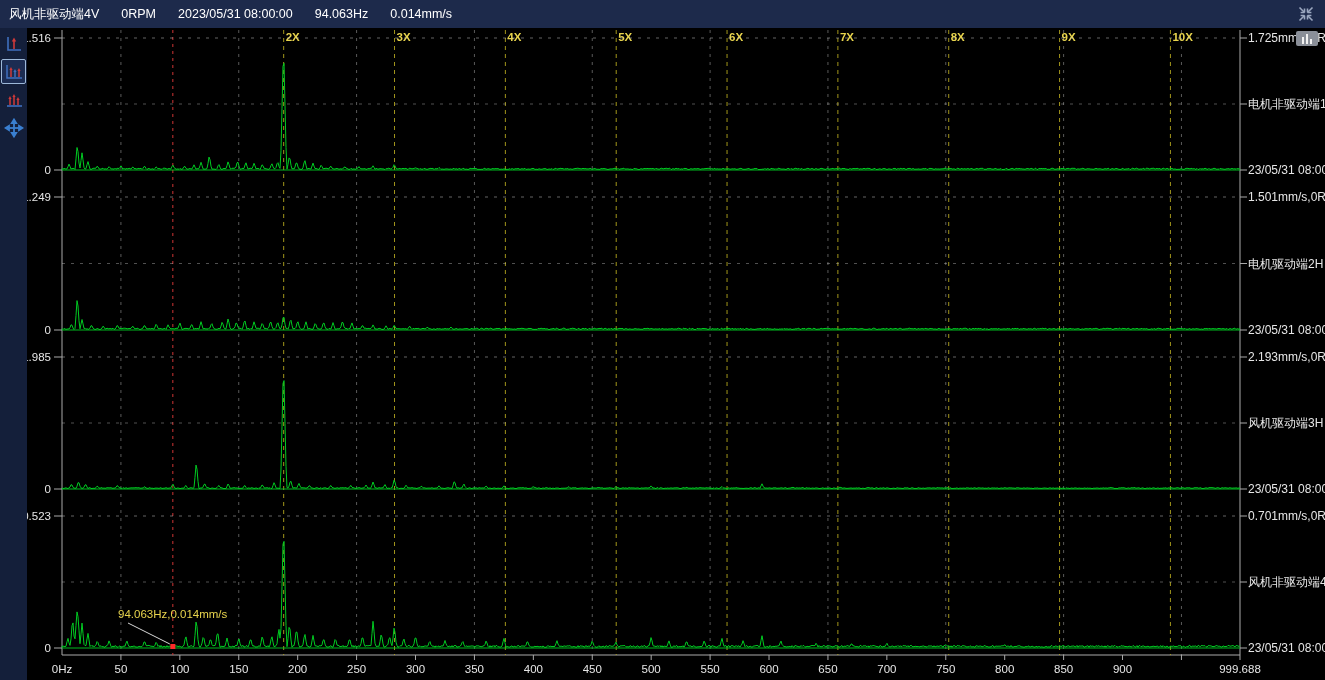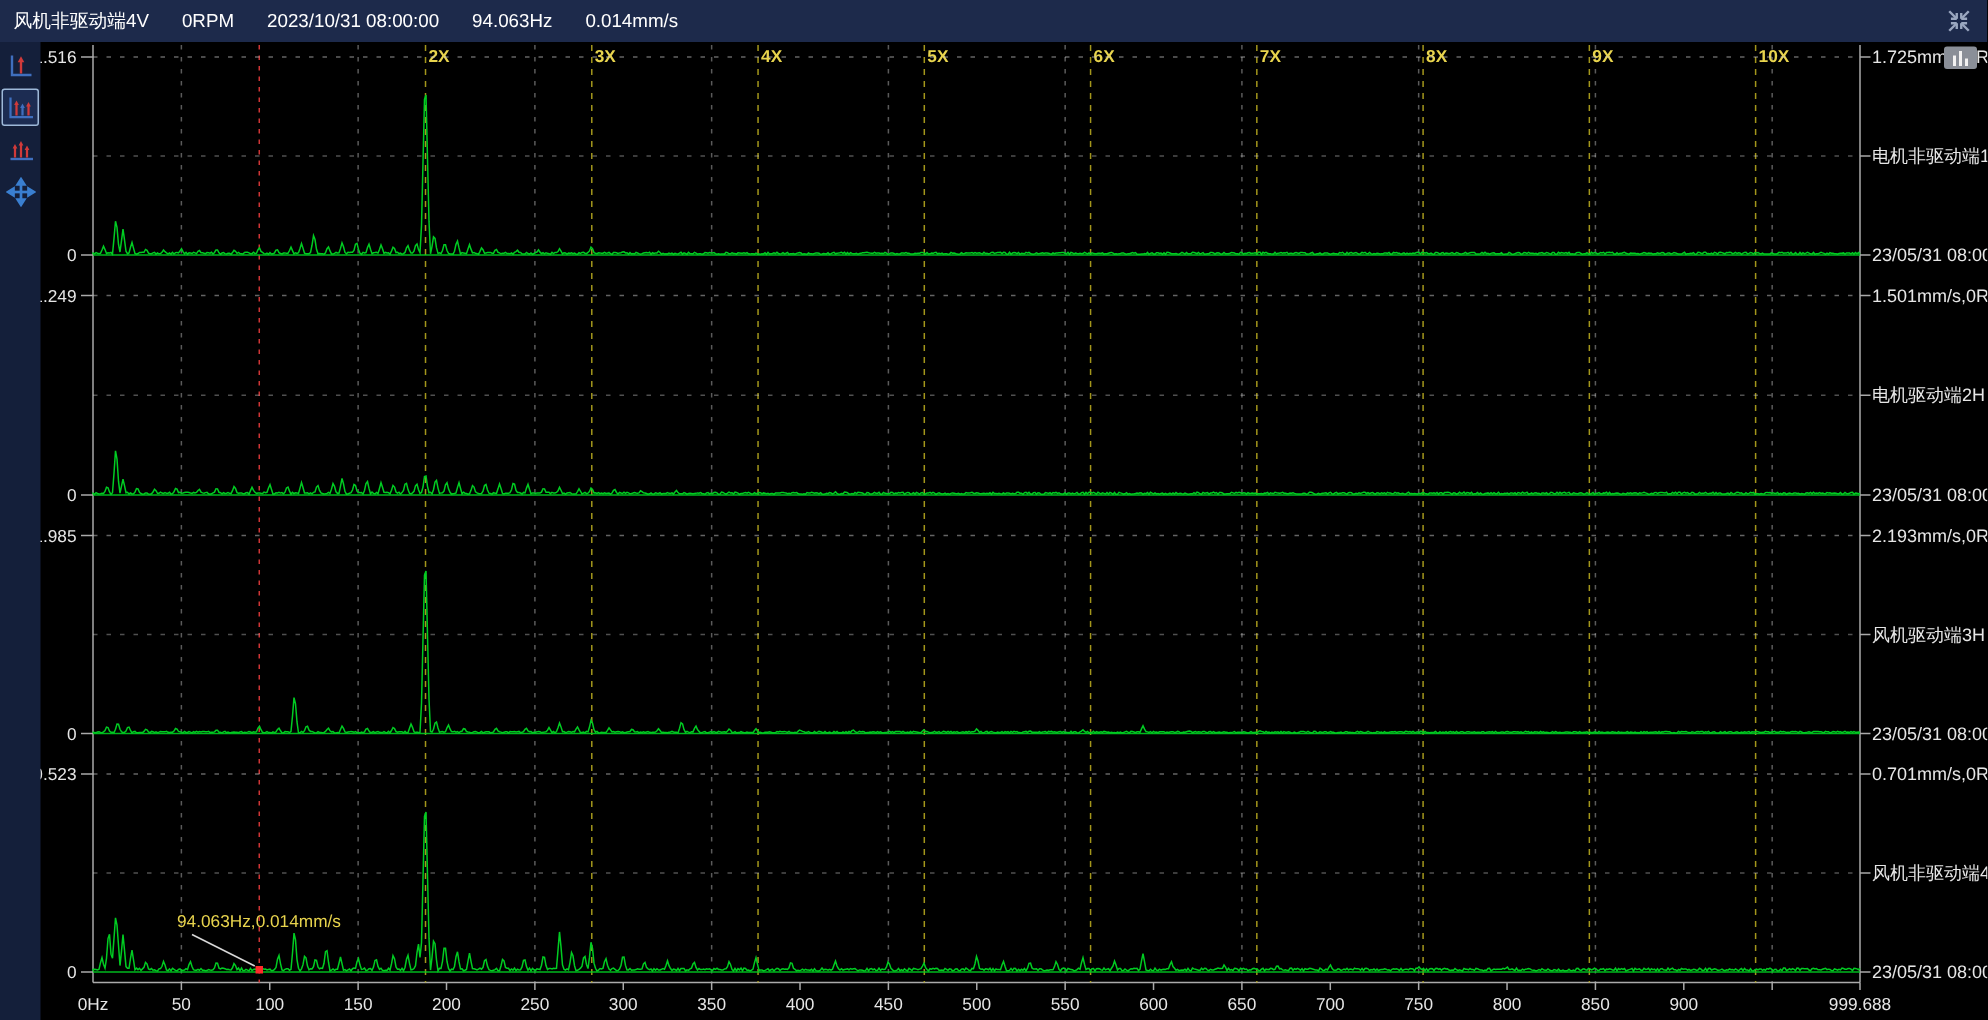--- a/index.html
+++ b/index.html
@@ -168,21 +168,21 @@
       <text x="1122.5308856363185" y="673" fill="#e6e6e6" font-size="11.5" text-anchor="middle">900</text>
       <text x="1240" y="673" fill="#e6e6e6" font-size="11.5" text-anchor="middle">999.688</text>
       <text x="118" y="618" fill="#e8d44d" font-size="11.5">94.063Hz,0.014mm/s</text>
       <line x1="128" y1="623" x2="169.84079632845447" y2="644" stroke="#d8d8d8" stroke-width="1"></line>
       <rect x="170.34079632845447" y="644" width="5" height="5" fill="#ff2a2a"></rect>
     </svg>
 
   <div class="topbar">
     <span class="t">风机非驱动端4V</span>
     <span class="t">0RPM</span>
-    <span class="t">2023/10/31 08:00:00</span>
+    <span class="t">2023/05/31 08:00:00</span>
     <span class="t">94.063Hz</span>
     <span class="t">0.014mm/s</span>
     <span class="collapse-btn">
       <svg width="18" height="18" viewBox="0 0 18 18">
         <g stroke="#9aa7bf" stroke-width="1.6" fill="#9aa7bf">
           <path d="M7.5 7.5 L2.5 2.5" fill="none"></path>
             <path d="M7.5 7.5 L7.5 3.6 M7.5 7.5 L3.6 7.5" fill="none"></path>
           <path d="M10.5 7.5 L15.5 2.5" fill="none"></path>
             <path d="M10.5 7.5 L10.5 3.6 M10.5 7.5 L14.4 7.5" fill="none"></path>
           <path d="M7.5 10.5 L2.5 15.5" fill="none"></path>

